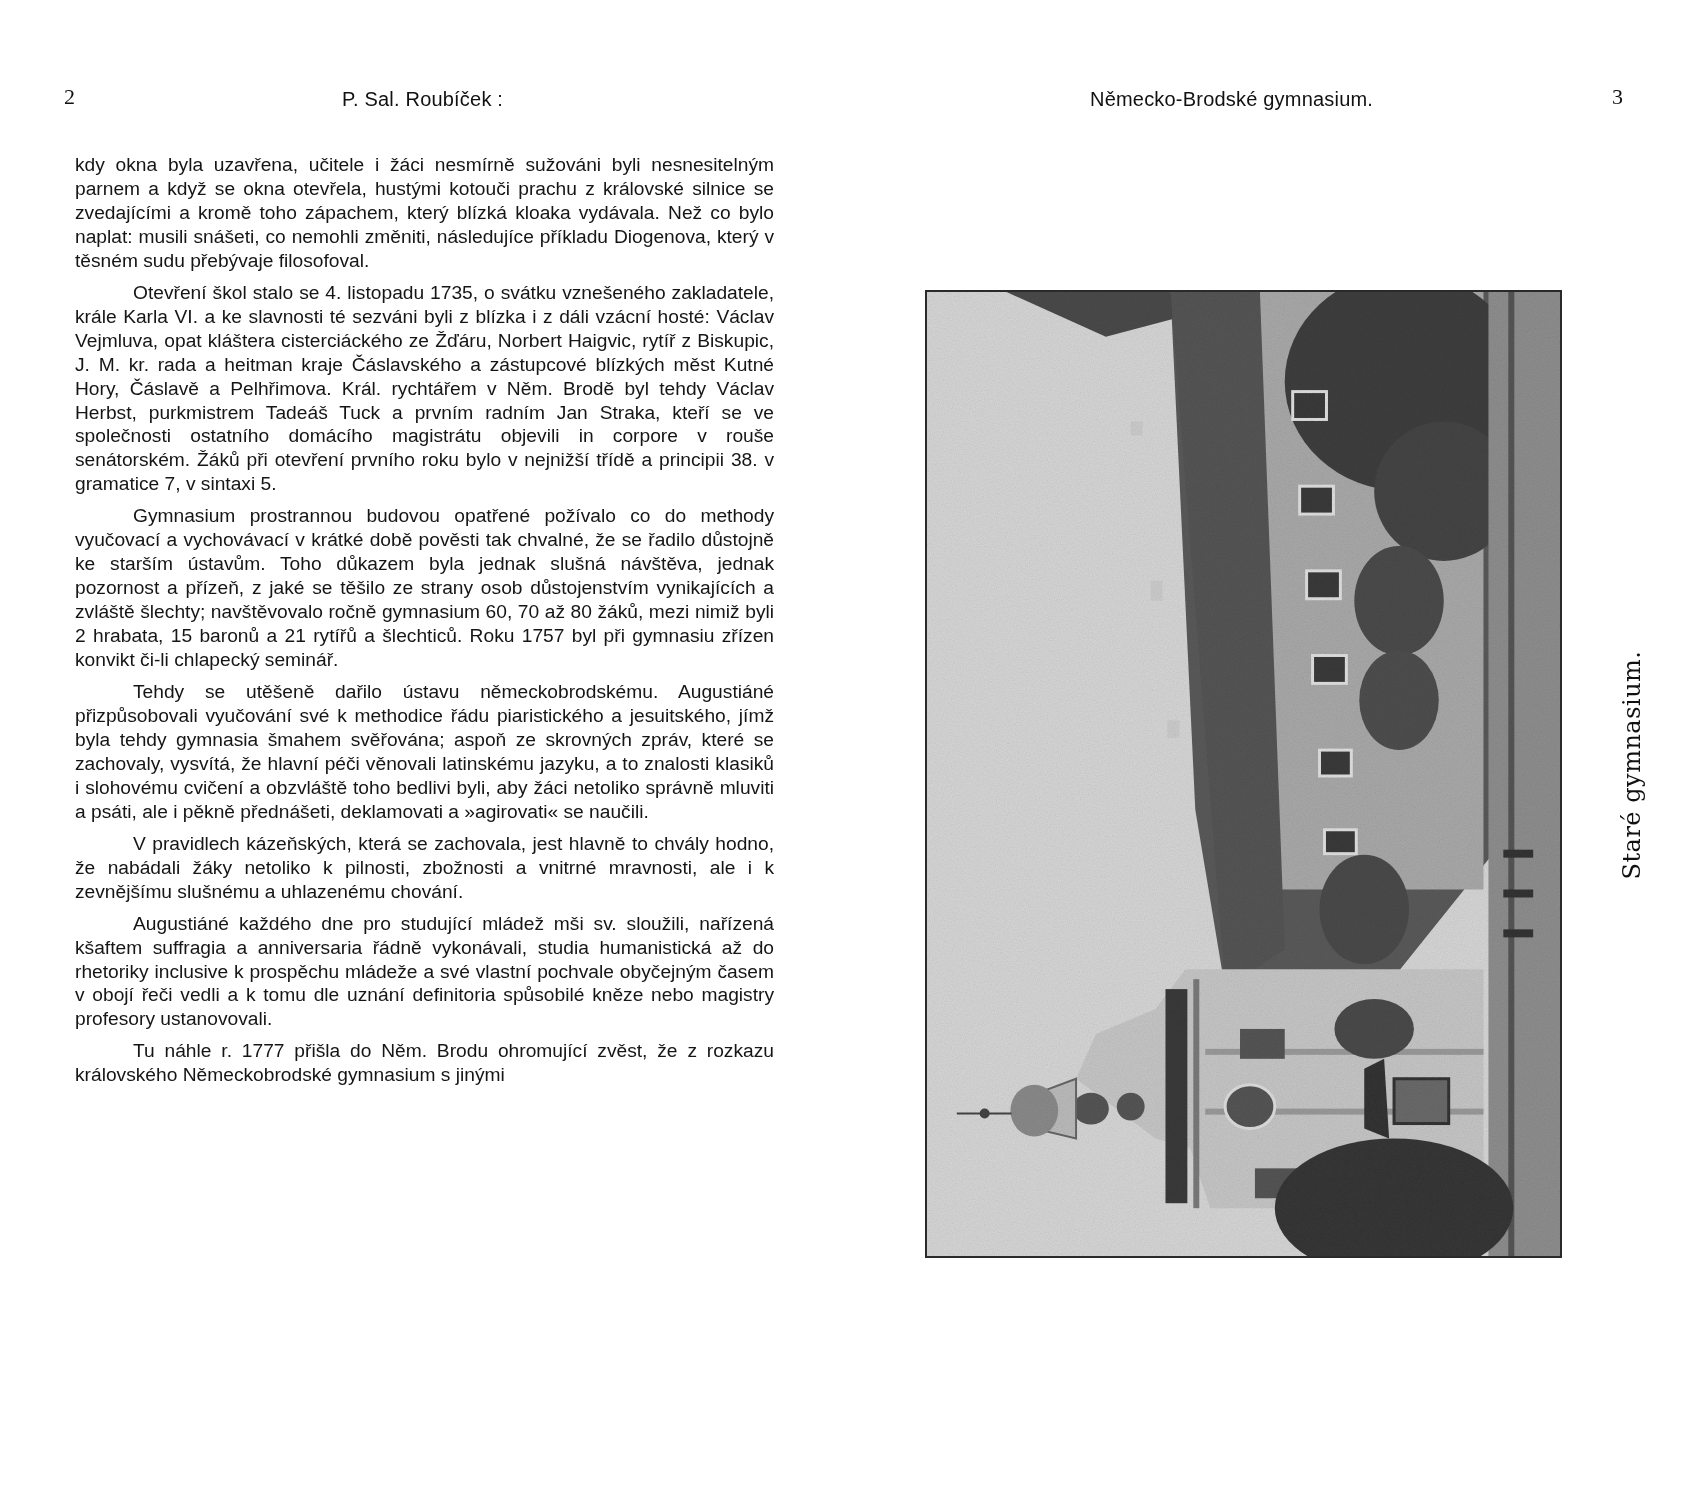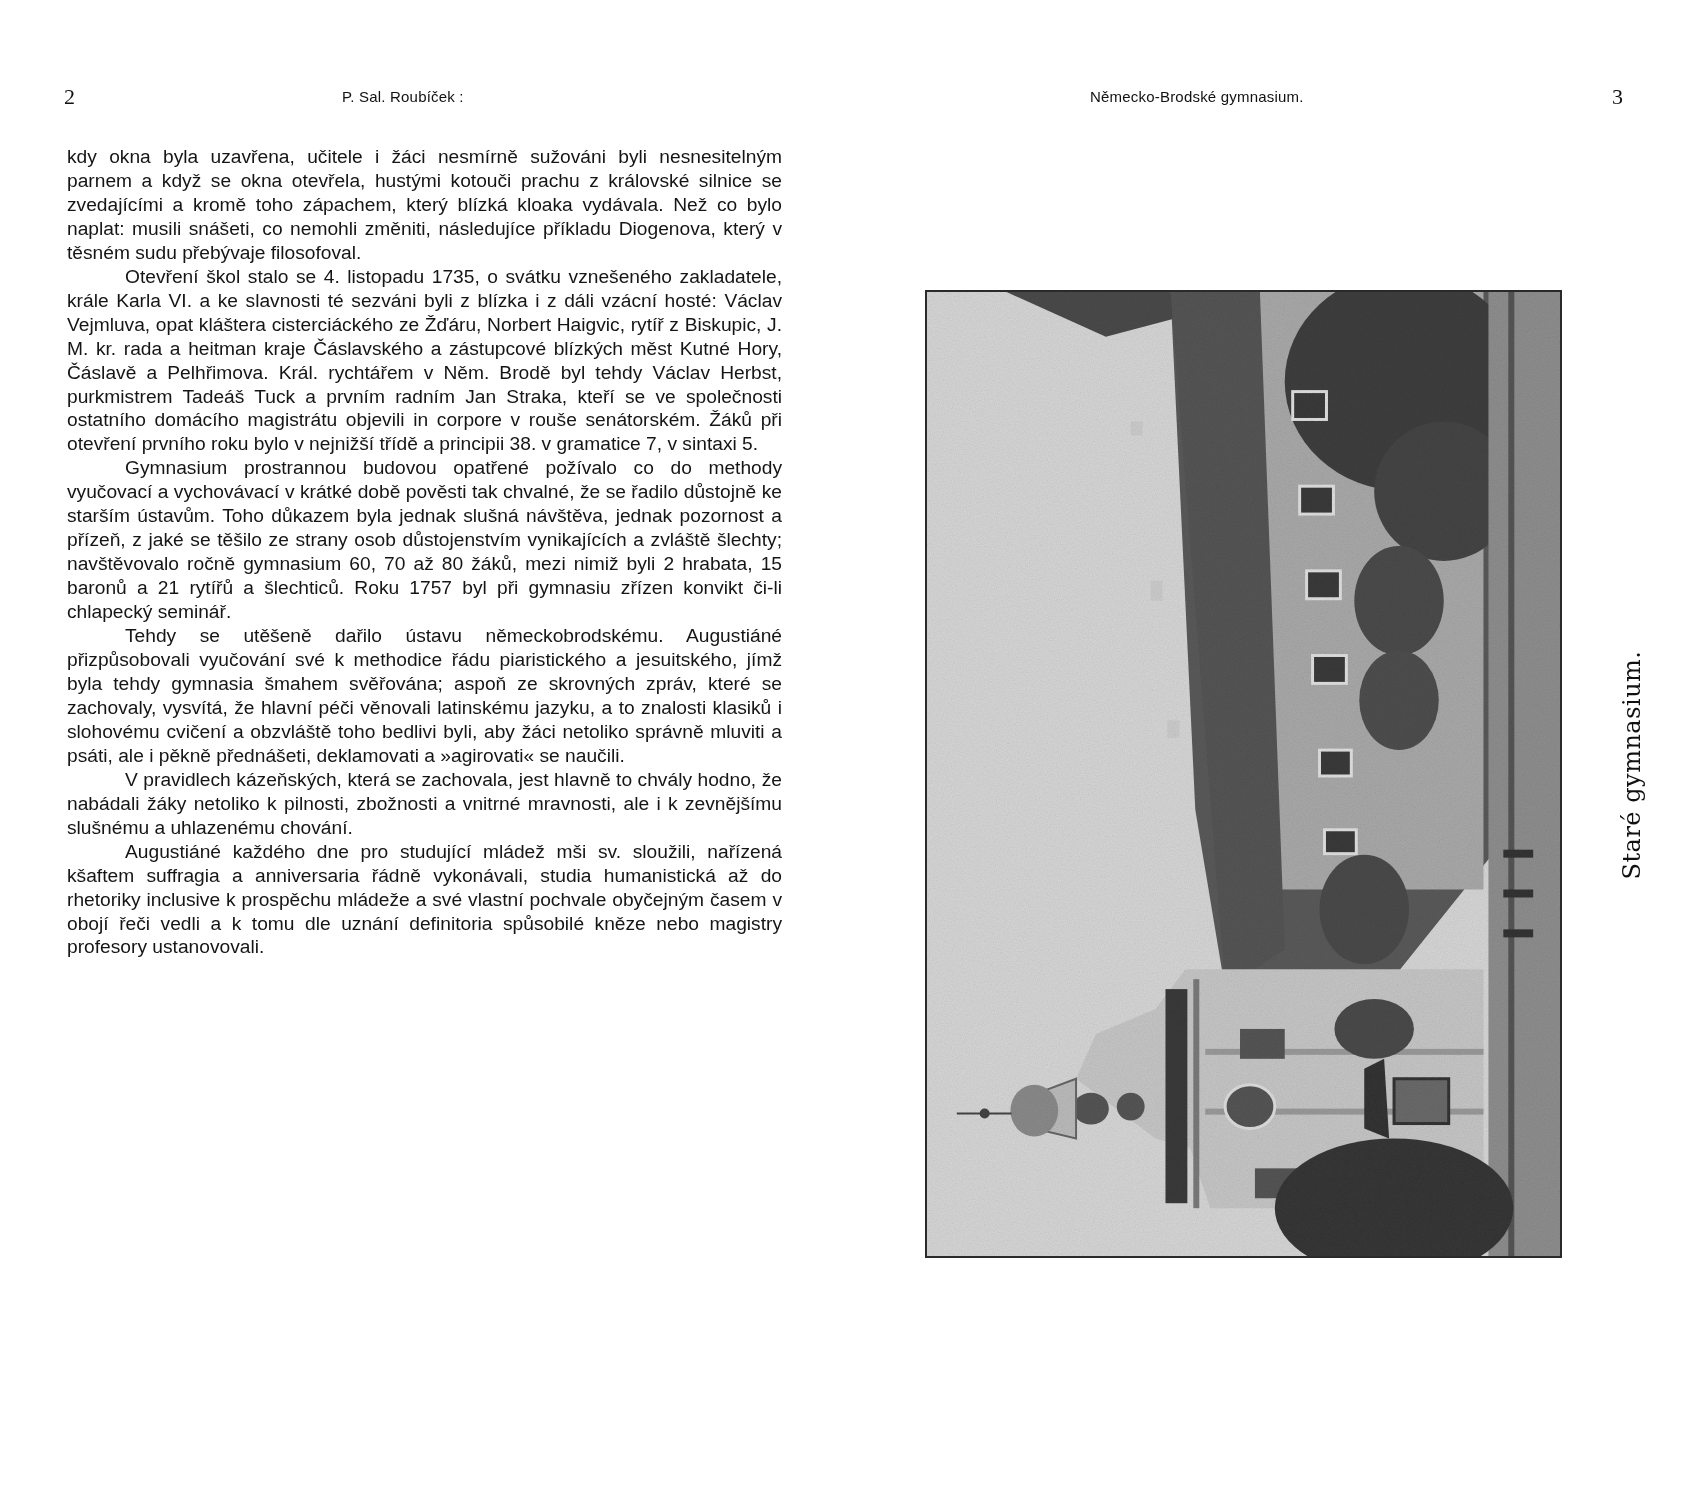--- a/index.html
+++ b/index.html
@@ -10,32 +10,32 @@
     .page-num {
       position: absolute; top: 84px;
       font-family: "Liberation Serif", serif; font-size: 22px; color: #111;
     }
     .page-num.left { left: 64px; }
     .page-num.right { left: 1612px; }
 
     .running-head {
       position: absolute; top: 88px;
       font-family: "Liberation Sans Narrow", "Liberation Sans", sans-serif;
-      font-size: 15px; color: #111; letter-spacing: 0.2px;
+      font-size: 20px; color: #111; letter-spacing: 0.2px;
     }
     .running-head.left { left: 342px; }
     .running-head.right { left: 1090px; }
 
     .column {
       position: absolute; left: 67px; top: 145px; width: 715px;
       font-family: "Liberation Sans", sans-serif;
       font-size: 19.2px; line-height: 23.95px;
       text-align: justify; color: #151515;
     }
-    .column p { margin: 0; text-indent: 0; }
+    .column p { margin: 8px; text-indent: 0; }
     .column p.indent { text-indent: 58px; }
 
     .plate {
       position: absolute; left: 925px; top: 290px; width: 637px; height: 968px;
       border: 2px solid #2a2a2a; box-sizing: border-box; overflow: hidden;
       background: #d8d8d8;
     }
     .plate svg { display: block; width: 100%; height: 100%; }
 
     .caption {
@@ -54,20 +54,21 @@
     <div class="page-num left">2</div>
     <div class="running-head left">P. Sal. Roubíček :</div>
 
     <div class="column">
       <p>kdy okna byla uzavřena, učitele i žáci nesmírně sužováni byli nesnesitelným parnem a když se okna otevřela, hustými kotouči prachu z královské silnice se zvedajícími a kromě toho zápachem, který blízká kloaka vydávala. Než co bylo naplat: musili snášeti, co nemohli změniti, následujíce příkladu Diogenova, který v těsném sudu přebývaje filosofoval.</p>
       <p class="indent">Otevření škol stalo se 4. listopadu 1735, o svátku vznešeného zakladatele, krále Karla VI. a ke slavnosti té sezváni byli z blízka i z dáli vzácní hosté: Václav Vejmluva, opat kláštera cisterciáckého ze Žďáru, Norbert Haigvic, rytíř z Biskupic, J. M. kr. rada a heitman kraje Čáslavského a zástupcové blízkých měst Kutné Hory, Čáslavě a Pelhřimova. Král. rychtářem v Něm. Brodě byl tehdy Václav Herbst, purkmistrem Tadeáš Tuck a prvním radním Jan Straka, kteří se ve společnosti ostatního domácího magistrátu objevili in corpore v rouše senátorském. Žáků při otevření prvního roku bylo v nejnižší třídě a principii 38. v gramatice 7, v sintaxi 5.</p>
       <p class="indent">Gymnasium prostrannou budovou opatřené požívalo co do methody vyučovací a vychovávací v krátké době pověsti tak chvalné, že se řadilo důstojně ke starším ústavům. Toho důkazem byla jednak slušná návštěva, jednak pozornost a přízeň, z jaké se těšilo ze strany osob důstojenstvím vynikajících a zvláště šlechty; navštěvovalo ročně gymnasium 60, 70 až 80 žáků, mezi nimiž byli 2 hrabata, 15 baronů a 21 rytířů a šlechticů. Roku 1757 byl při gymnasiu zřízen konvikt či-li chlapecký seminář.</p>
       <p class="indent">Tehdy se utěšeně dařilo ústavu německobrodskému. Augustiáné přizpůsobovali vyučování své k methodice řádu piaristického a jesuitského, jímž byla tehdy gymnasia šmahem svěřována; aspoň ze skrovných zpráv, které se zachovaly, vysvítá, že hlavní péči věnovali latinskému jazyku, a to znalosti klasiků i slohovému cvičení a obzvláště toho bedlivi byli, aby žáci netoliko správně mluviti a psáti, ale i pěkně přednášeti, deklamovati a »agirovati« se naučili.</p>
       <p class="indent">V pravidlech kázeňských, která se zachovala, jest hlavně to chvály hodno, že nabádali žáky netoliko k pilnosti, zbožnosti a vnitrné mravnosti, ale i k zevnějšímu slušnému a uhlazenému chování.</p>
       <p class="indent">Augustiáné každého dne pro studující mládež mši sv. sloužili, nařízená kšaftem suffragia a anniversaria řádně vykonávali, studia humanistická až do rhetoriky inclusive k prospěchu mládeže a své vlastní pochvale obyčejným časem v obojí řeči vedli a k tomu dle uznání definitoria spůsobilé kněze nebo magistry profesory ustanovovali.</p>
+      <p class="indent">Tu náhle r. 1777 přišla do Něm. Brodu ohromující zvěst, že z rozkazu královského Německobrodské gymnasium s jinými</p>
     </div>
   </div>
 
   <div>
     <div class="running-head right">Německo-Brodské gymnasium.</div>
     <div class="page-num right">3</div>
 
     <div class="plate">
       <svg viewBox="0 0 637 968" preserveAspectRatio="none">
         <defs>

